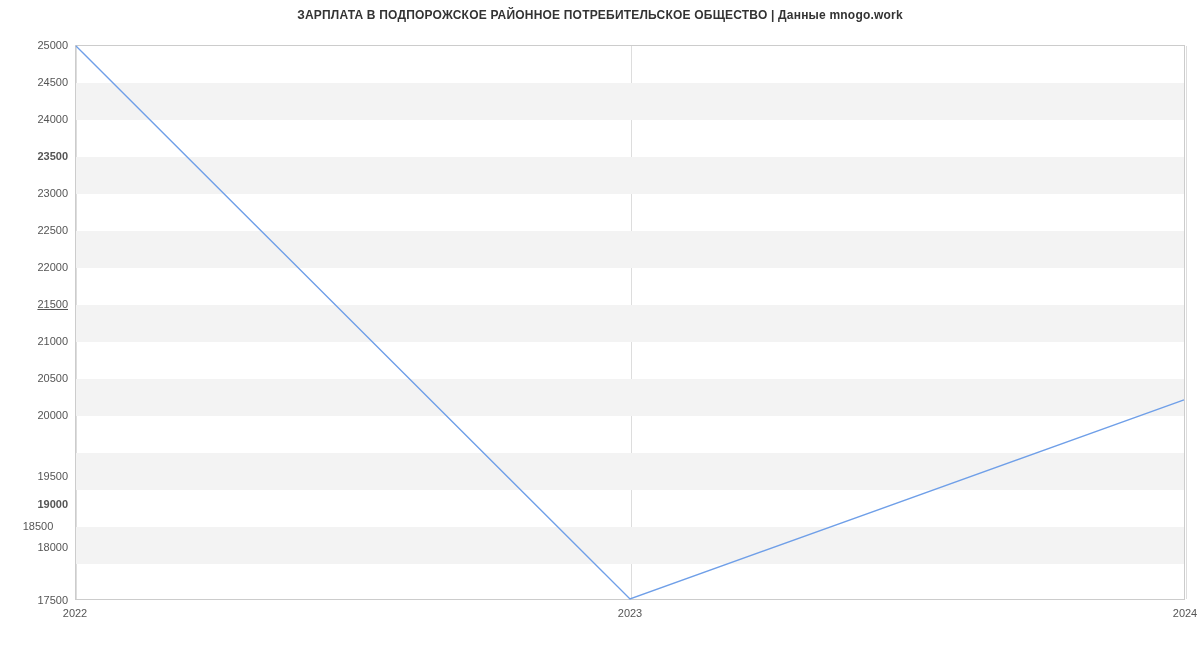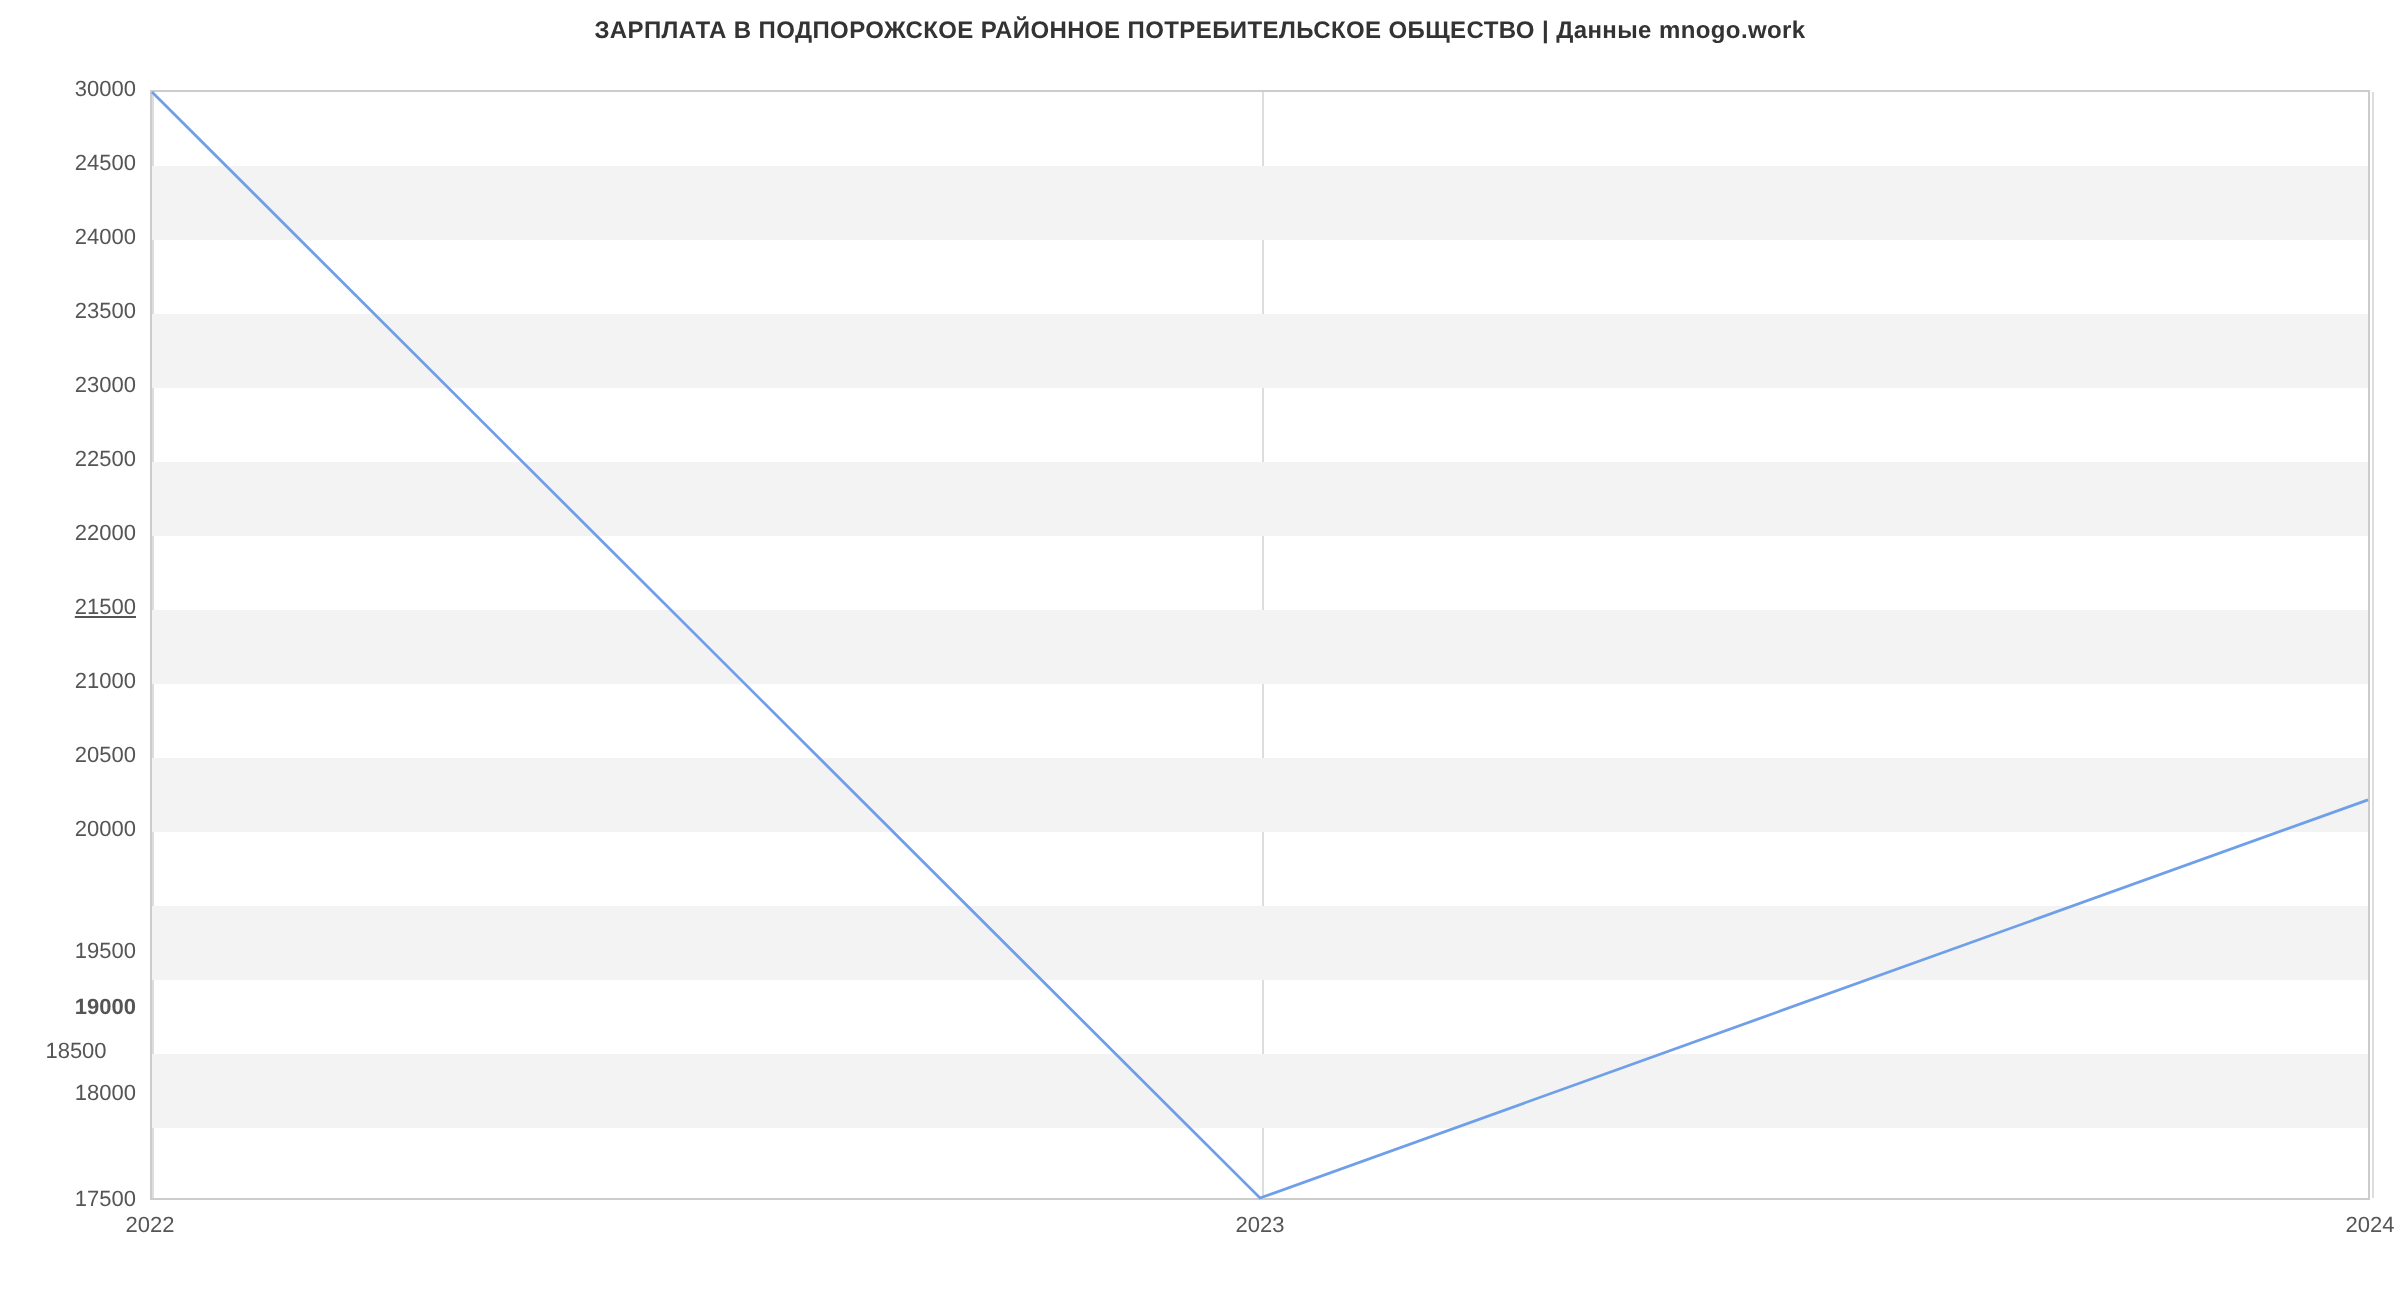--- a/index.html
+++ b/index.html
@@ -105,17 +105,17 @@
     <div class="y-label" style="top: 526px; text-align: center;">18500</div>
     <div class="y-label" style="top: 504px; font-weight: bold;">19000</div>
     <div class="y-label" style="top: 452px; margin-top: 24px;">19500</div>
     <div class="y-label" style="top: 415px;">20000</div>
     <div class="y-label" style="top: 378px;">20500</div>
     <div class="y-label" style="top: 341px;">21000</div>
     <div class="y-label" style="top: 304px; text-decoration: underline;">21500</div>
     <div class="y-label" style="top: 267px;">22000</div>
     <div class="y-label" style="top: 230px;">22500</div>
     <div class="y-label" style="top: 193px;">23000</div>
-    <div class="y-label" style="top: 156px;">23500</div>
+    <div class="y-label" style="top: 156px; font-weight: bold;">23500</div>
     <div class="y-label" style="top: 119px;">24000</div>
     <div class="y-label" style="top: 82px;">24500</div>
-    <div class="y-label" style="top: 45px;">30000</div>
+    <div class="y-label" style="top: 45px;">25000</div>
   </div>
 
 </body></html>

